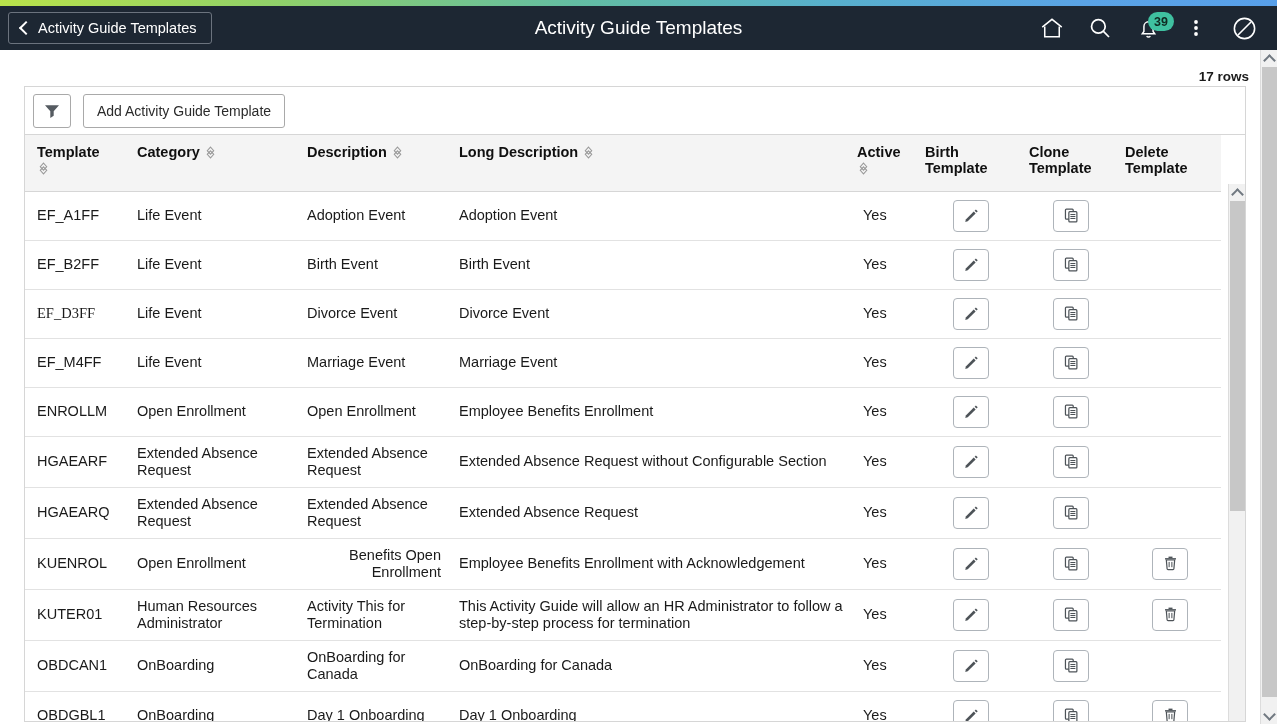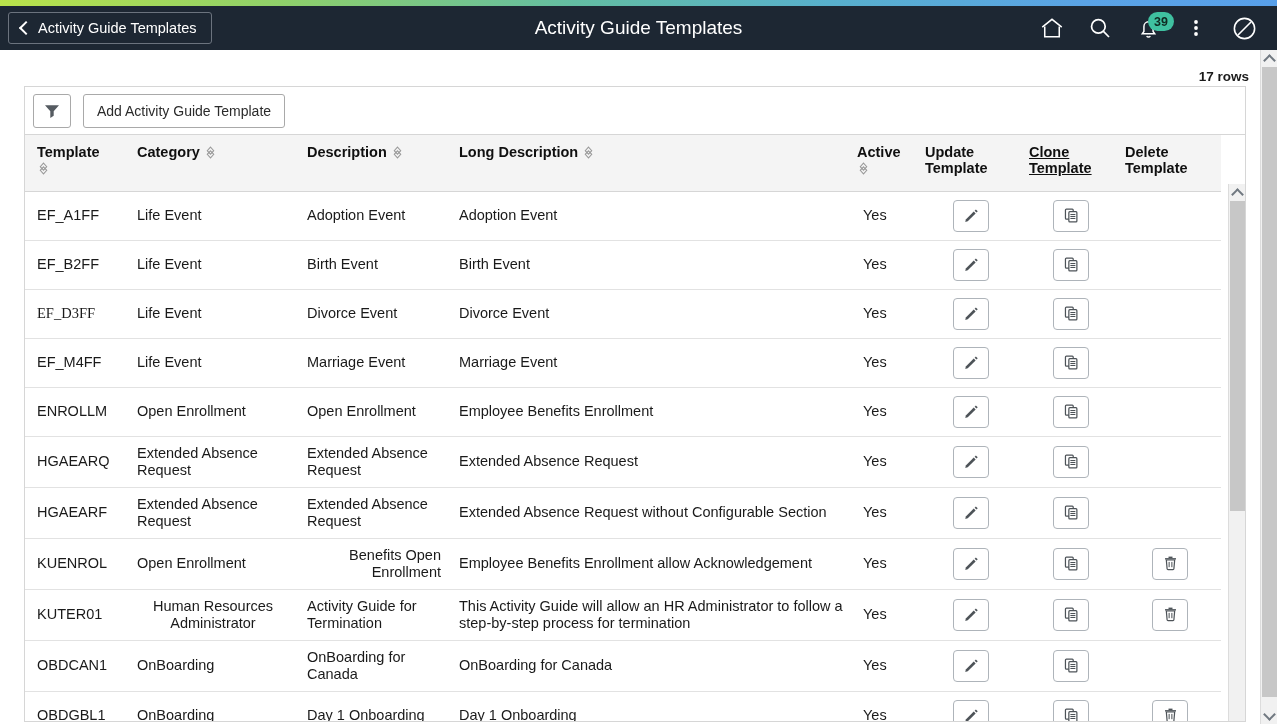--- a/index.html
+++ b/index.html
@@ -317,22 +317,22 @@
                   <path d="M5.5 5.2 9 9 5.5 12.8 2 9z"></path>
                 </svg></th>
               <th style="width: 404px;"><span>Long Description</span><svg class="sort-ico" viewBox="0 0 11 14" fill="none" stroke="#9a9a9a" stroke-width="1.1">
                   <path d="M5.5 1.2 9 5 5.5 8.8 2 5z"></path>
                   <path d="M5.5 5.2 9 9 5.5 12.8 2 9z"></path>
                 </svg></th>
               <th class="c th-stack" style="width: 68px;"><span>Active</span><svg class="sort-ico" viewBox="0 0 11 14" fill="none" stroke="#9a9a9a" stroke-width="1.1">
                   <path d="M5.5 1.2 9 5 5.5 8.8 2 5z"></path>
                   <path d="M5.5 5.2 9 9 5.5 12.8 2 9z"></path>
                 </svg></th>
-              <th class="c" style="width: 104px;"><span>Update Template</span></th>
-              <th class="c" style="width: 96px; text-decoration: underline;"><span>Clone Template</span></th>
+              <th class="c" style="width: 104px;"><span>Birth Template</span></th>
+              <th class="c" style="width: 96px;"><span>Clone Template</span></th>
               <th class="c" style="width: 102px;"><span>Delete Template</span></th>
             </tr>
         </thead>
         <tbody id="tbody">
             <tr>
               <td style="width: 100px;">EF_A1FF</td>
               <td style="width: 170px;">Life Event</td>
               <td style="width: 152px;">Adoption Event</td>
               <td style="width: 404px;">Adoption Event</td>
               <td style="width: 68px;">Yes</td>
@@ -449,20 +449,45 @@
                     <g fill="#4d5358">
                       <rect x="7.8" y="7.4" width="5.3" height="1.1"></rect>
                       <rect x="7.8" y="9.5" width="5.3" height="1.1"></rect>
                       <rect x="7.8" y="11.6" width="5.3" height="1.1"></rect>
                     </g>
                   </svg>
                 </span></td>
               <td class="c" style="width: 102px;"></td>
             </tr>
             <tr>
+              <td style="width: 100px;">HGAEARF</td>
+              <td style="width: 170px;">Extended Absence Request</td>
+              <td style="width: 152px;">Extended Absence Request</td>
+              <td style="width: 404px;">Extended Absence Request without Configurable Section</td>
+              <td style="width: 68px;">Yes</td>
+              <td class="c" style="width: 104px;"><span class="act-btn">
+                  <svg width="17" height="17" viewBox="0 0 18 18">
+                    <path d="M3 13.2 11.4 4.8l2 2L5 15.2l-2.6.6z" fill="#4d5358"></path>
+                    <path d="M12.3 3.9l1.3-1.3 2 2-1.3 1.3z" fill="#4d5358"></path>
+                  </svg>
+                </span></td>
+              <td class="c" style="width: 96px;"><span class="act-btn">
+                  <svg width="17" height="17" viewBox="0 0 18 18">
+                    <rect x="2.6" y="2.2" width="8.2" height="10.6" rx="1" fill="none" stroke="#4d5358" stroke-width="1.3"></rect>
+                    <rect x="6.2" y="5" width="8.5" height="10.8" rx="1" fill="#ffffff" stroke="#4d5358" stroke-width="1.3"></rect>
+                    <g fill="#4d5358">
+                      <rect x="7.8" y="7.4" width="5.3" height="1.1"></rect>
+                      <rect x="7.8" y="9.5" width="5.3" height="1.1"></rect>
+                      <rect x="7.8" y="11.6" width="5.3" height="1.1"></rect>
+                    </g>
+                  </svg>
+                </span></td>
+              <td class="c" style="width: 102px;"></td>
+            </tr>
+            <tr>
               <td style="width: 100px;">HGAEARQ</td>
               <td style="width: 170px;">Extended Absence Request</td>
               <td style="width: 152px;">Extended Absence Request</td>
               <td style="width: 404px;">Extended Absence Request</td>
               <td style="width: 68px;">Yes</td>
               <td class="c" style="width: 104px;"><span class="act-btn">
                   <svg width="17" height="17" viewBox="0 0 18 18">
                     <path d="M3 13.2 11.4 4.8l2 2L5 15.2l-2.6.6z" fill="#4d5358"></path>
                     <path d="M12.3 3.9l1.3-1.3 2 2-1.3 1.3z" fill="#4d5358"></path>
                   </svg>
@@ -474,49 +499,24 @@
                     <g fill="#4d5358">
                       <rect x="7.8" y="7.4" width="5.3" height="1.1"></rect>
                       <rect x="7.8" y="9.5" width="5.3" height="1.1"></rect>
                       <rect x="7.8" y="11.6" width="5.3" height="1.1"></rect>
                     </g>
                   </svg>
                 </span></td>
               <td class="c" style="width: 102px;"></td>
             </tr>
             <tr>
-              <td style="width: 100px;">HGAEARF</td>
-              <td style="width: 170px;">Extended Absence Request</td>
-              <td style="width: 152px;">Extended Absence Request</td>
-              <td style="width: 404px;">Extended Absence Request without Configurable Section</td>
-              <td style="width: 68px;">Yes</td>
-              <td class="c" style="width: 104px;"><span class="act-btn">
-                  <svg width="17" height="17" viewBox="0 0 18 18">
-                    <path d="M3 13.2 11.4 4.8l2 2L5 15.2l-2.6.6z" fill="#4d5358"></path>
-                    <path d="M12.3 3.9l1.3-1.3 2 2-1.3 1.3z" fill="#4d5358"></path>
-                  </svg>
-                </span></td>
-              <td class="c" style="width: 96px;"><span class="act-btn">
-                  <svg width="17" height="17" viewBox="0 0 18 18">
-                    <rect x="2.6" y="2.2" width="8.2" height="10.6" rx="1" fill="none" stroke="#4d5358" stroke-width="1.3"></rect>
-                    <rect x="6.2" y="5" width="8.5" height="10.8" rx="1" fill="#ffffff" stroke="#4d5358" stroke-width="1.3"></rect>
-                    <g fill="#4d5358">
-                      <rect x="7.8" y="7.4" width="5.3" height="1.1"></rect>
-                      <rect x="7.8" y="9.5" width="5.3" height="1.1"></rect>
-                      <rect x="7.8" y="11.6" width="5.3" height="1.1"></rect>
-                    </g>
-                  </svg>
-                </span></td>
-              <td class="c" style="width: 102px;"></td>
-            </tr>
-            <tr>
               <td style="width: 100px;">KUENROL</td>
               <td style="width: 170px;">Open Enrollment</td>
               <td style="width: 152px; text-align: right;">Benefits Open Enrollment</td>
-              <td style="width: 404px;">Employee Benefits Enrollment allow Acknowledgement</td>
+              <td style="width: 404px;">Employee Benefits Enrollment with Acknowledgement</td>
               <td style="width: 68px;">Yes</td>
               <td class="c" style="width: 104px;"><span class="act-btn">
                   <svg width="17" height="17" viewBox="0 0 18 18">
                     <path d="M3 13.2 11.4 4.8l2 2L5 15.2l-2.6.6z" fill="#4d5358"></path>
                     <path d="M12.3 3.9l1.3-1.3 2 2-1.3 1.3z" fill="#4d5358"></path>
                   </svg>
                 </span></td>
               <td class="c" style="width: 96px;"><span class="act-btn">
                   <svg width="17" height="17" viewBox="0 0 18 18">
                     <rect x="2.6" y="2.2" width="8.2" height="10.6" rx="1" fill="none" stroke="#4d5358" stroke-width="1.3"></rect>
@@ -535,22 +535,22 @@
                     <rect x="6.9" y="1.7" width="4.2" height="1.6" fill="#4d5358"></rect>
                     <g fill="#4d5358">
                       <rect x="7" y="7.3" width="1.1" height="5.6"></rect>
                       <rect x="9.9" y="7.3" width="1.1" height="5.6"></rect>
                     </g>
                   </svg>
                 </span></td>
             </tr>
             <tr>
               <td style="width: 100px;">KUTER01</td>
-              <td style="width: 170px; text-align: center;">Human Resources Administrator</td>
-              <td style="width: 152px;">Activity Guide for Termination</td>
+              <td style="width: 170px;">Human Resources Administrator</td>
+              <td style="width: 152px;">Activity This for Termination</td>
               <td style="width: 404px;">This Activity Guide will allow an HR Administrator to follow a step-by-step process for termination</td>
               <td style="width: 68px;">Yes</td>
               <td class="c" style="width: 104px;"><span class="act-btn">
                   <svg width="17" height="17" viewBox="0 0 18 18">
                     <path d="M3 13.2 11.4 4.8l2 2L5 15.2l-2.6.6z" fill="#4d5358"></path>
                     <path d="M12.3 3.9l1.3-1.3 2 2-1.3 1.3z" fill="#4d5358"></path>
                   </svg>
                 </span></td>
               <td class="c" style="width: 96px;"><span class="act-btn">
                   <svg width="17" height="17" viewBox="0 0 18 18">

